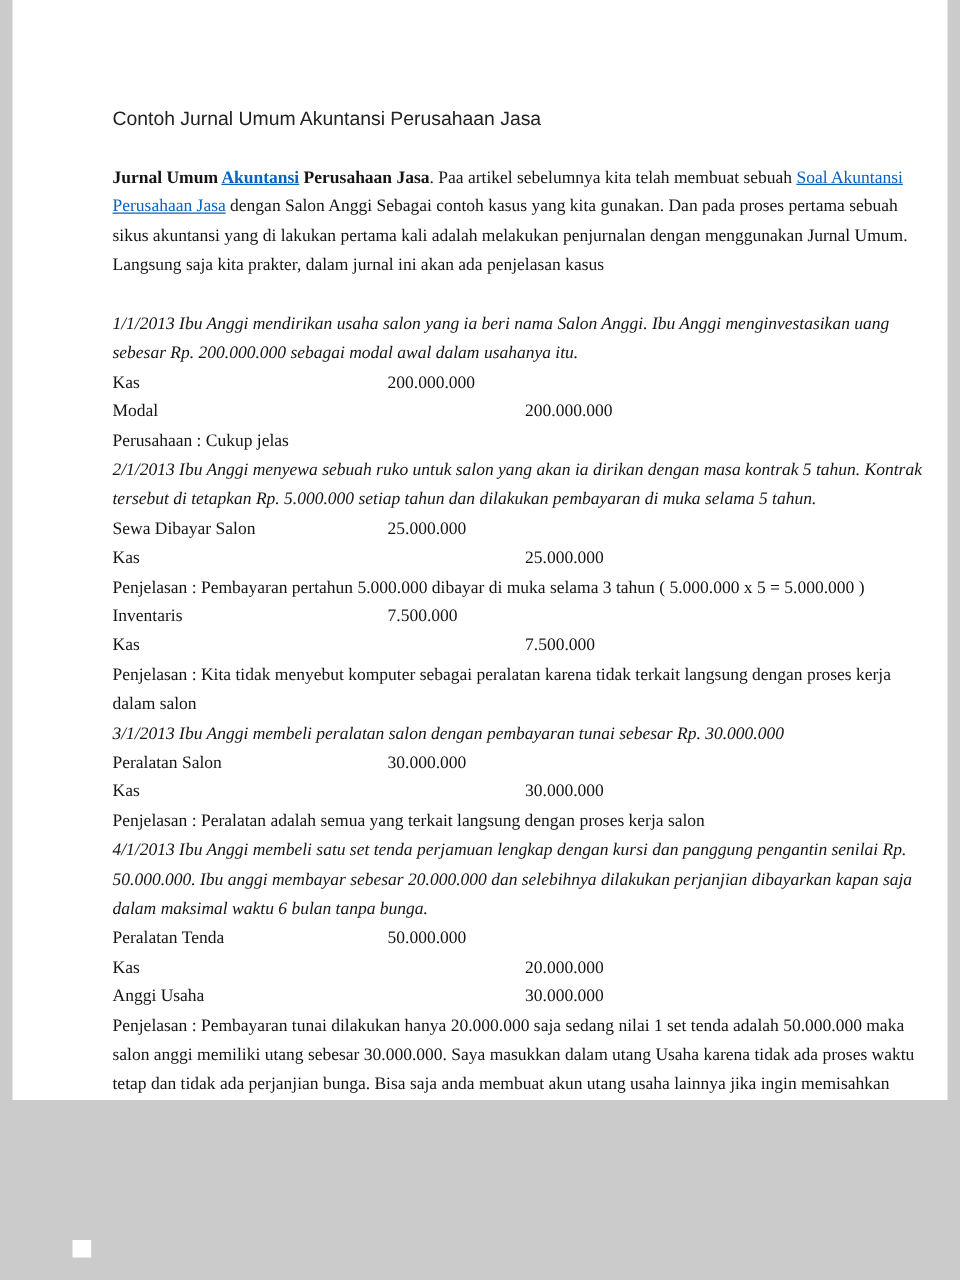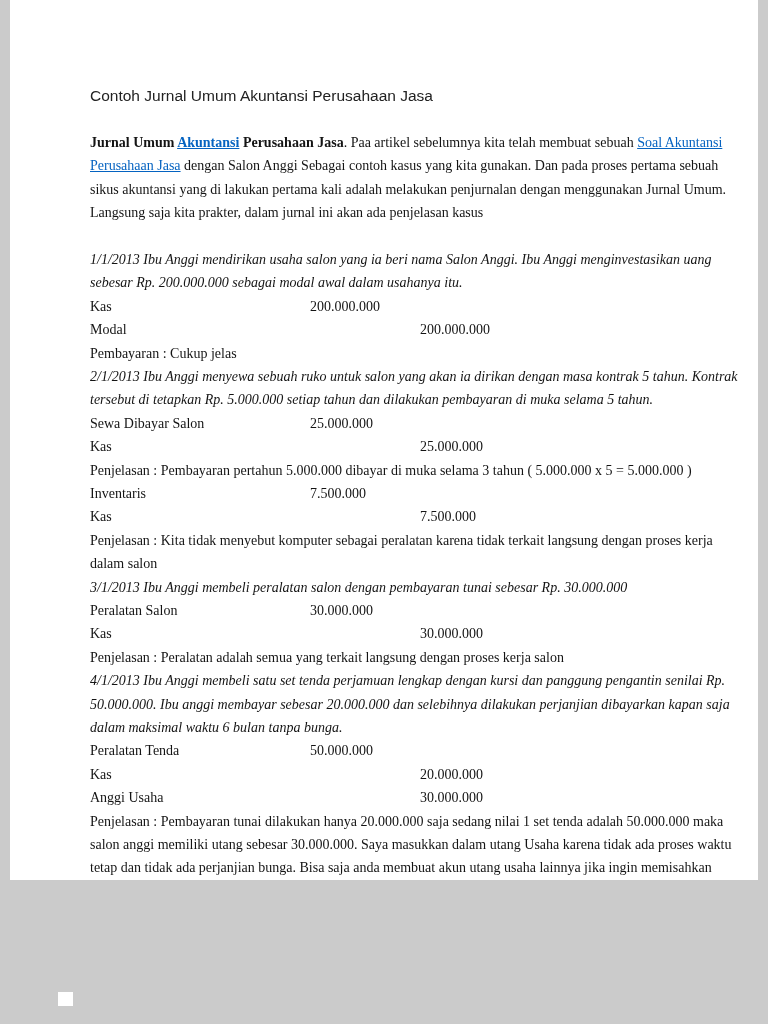--- a/index.html
+++ b/index.html
@@ -77,21 +77,21 @@
       <div class="entry-row">
         <span class="entry-account">Kas</span>
         <span class="amount-debit">200.000.000</span>
         <span class="amount-credit"></span>
       </div>
       <div class="entry-row">
         <span class="entry-account">Modal</span>
         <span class="amount-debit"></span>
         <span class="amount-credit">200.000.000</span>
       </div>
-      <p>Pembayaran : Cukup jelas</p>
+      <p>Perusahaan : Cukup jelas</p>
     </section>
 
     <section>
       <p class="case-desc">2/1/2013 Ibu Anggi menyewa sebuah ruko untuk salon yang akan ia dirikan dengan masa kontrak 5 tahun. Kontrak tersebut di tetapkan Rp. 5.000.000 setiap tahun dan dilakukan pembayaran di muka selama 5 tahun.</p>
       <div class="entry-row">
         <span class="entry-account">Sewa Dibayar Salon</span>
         <span class="amount-debit">25.000.000</span>
         <span class="amount-credit"></span>
       </div>
       <div class="entry-row">

